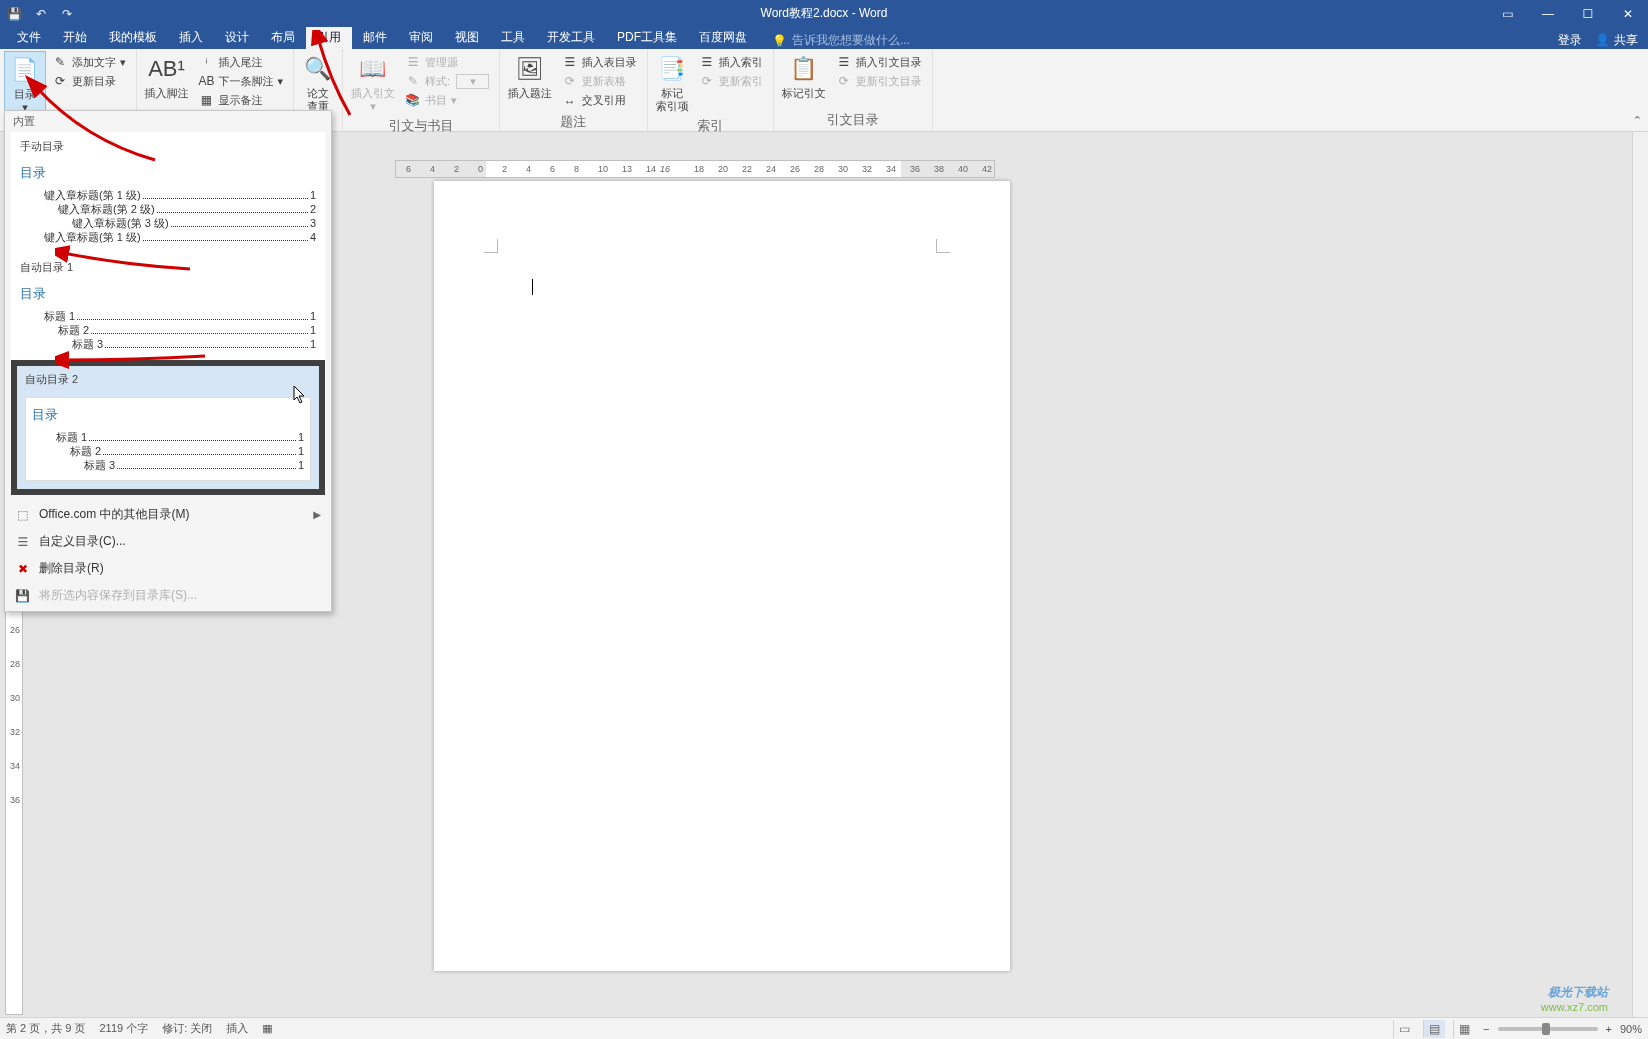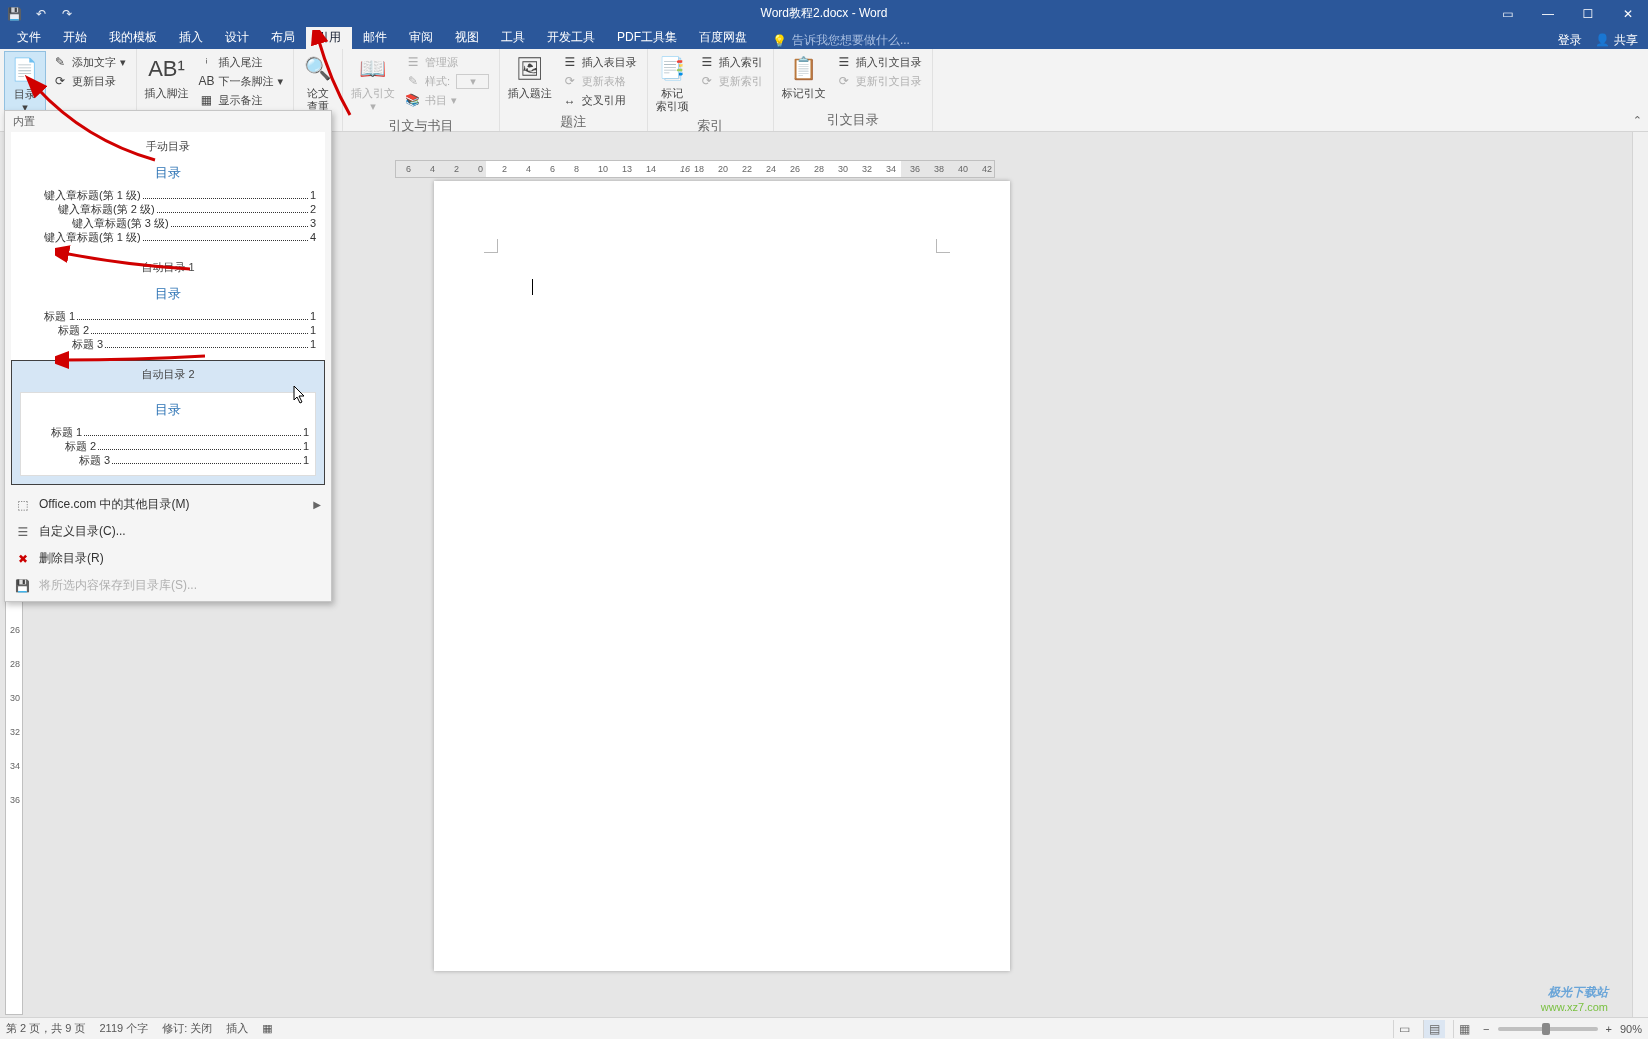--- a/index.html
+++ b/index.html
@@ -34,23 +34,23 @@
 .big-btn.disabled, .small-btn.disabled { color: #b0b0b0; }
 .small-btns { display: flex; flex-direction: column; gap: 1px; padding: 2px 3px; }
 .small-btn { display: flex; align-items: center; font-size: 11px; color: #444; padding: 1px 3px; gap: 4px; cursor: pointer; white-space: nowrap; }
 .small-btn .ico { width: 16px; height: 16px; display: inline-flex; align-items: center; justify-content: center; font-size: 12px; }
 .ribbon .collapse { position: absolute; right: 6px; bottom: 4px; font-size: 11px; color: #666; cursor: pointer; }
 
 
 .toc-panel { position: absolute; left: 4px; top: 110px; width: 328px; background: #f5f5f5; border: 1px solid #c6c6c6; box-shadow: 2px 3px 6px rgba(0,0,0,.25); z-index: 50; padding-bottom: 2px; }
 .toc-panel .sect-title { font-size: 11px; color: #666; padding: 3px 8px; }
 .toc-panel .gallery { background: #fff; margin: 0 6px 6px 6px; }
-.toc-item { border: 1px solid transparent; padding: 6px 8px 8px 8px; cursor: pointer; text-align: center; }
+.toc-item { border: 1px solid transparent; padding: 6px 8px 8px 8px; cursor: pointer; }
 .toc-item .hdr { font-size: 11px; color: #444; margin-bottom: 10px; }
-.toc-item.hover { background: #d6e6f5; border: 1px solid #404040; }
+.toc-item.hover { background: #d6e6f5; border: 6px solid #404040; }
 .toc-item .preview-title { color: #2e74b5; font-size: 13px; margin-bottom: 6px; }
 .toc-item .line { display: flex; font-size: 11px; color: #333; line-height: 14px; }
 .toc-item .line .lbl { white-space: nowrap; margin-left: 24px; }
 .toc-item .line .dots { flex: 1; border-bottom: 1px dotted #333; margin: 0 2px 3px 2px; }
 .toc-item .line .pg { white-space: nowrap; }
 .toc-item .ind1 { padding-left: 14px; }
 .toc-item .ind2 { padding-left: 28px; }
 .menu-row { display: flex; align-items: center; font-size: 12px; color: #333; padding: 5px 10px; gap: 8px; cursor: pointer; }
 .menu-row.disabled { color: #b0b0b0; }
 .menu-row .mi-ico { width: 16px; height: 16px; display: inline-flex; align-items: center; justify-content: center; font-size: 12px; color: #666; }
@@ -293,21 +293,21 @@
     <span class="tick" style="left: 34px;">4</span>
     <span class="tick" style="left: 58px;">2</span>
     <span class="tick" style="left: 82px;">0</span>
     <span class="tick" style="left: 106px;">2</span>
     <span class="tick" style="left: 130px;">4</span>
     <span class="tick" style="left: 154px;">6</span>
     <span class="tick" style="left: 178px;">8</span>
     <span class="tick" style="left: 202px;">10</span>
     <span class="tick" style="left: 226px;">13</span>
     <span class="tick" style="left: 250px;">14</span>
-    <span class="tick" style="left: 284px; font-style: italic;">16</span>
+    <span class="tick" style="left: 264px; font-style: italic;">16</span>
     <span class="tick" style="left: 298px;">18</span>
     <span class="tick" style="left: 322px;">20</span>
     <span class="tick" style="left: 346px;">22</span>
     <span class="tick" style="left: 370px;">24</span>
     <span class="tick" style="left: 394px;">26</span>
     <span class="tick" style="left: 418px;">28</span>
     <span class="tick" style="left: 442px;">30</span>
     <span class="tick" style="left: 466px;">32</span>
     <span class="tick" style="left: 490px;">34</span>
     <span class="tick" style="left: 514px;">36</span>

